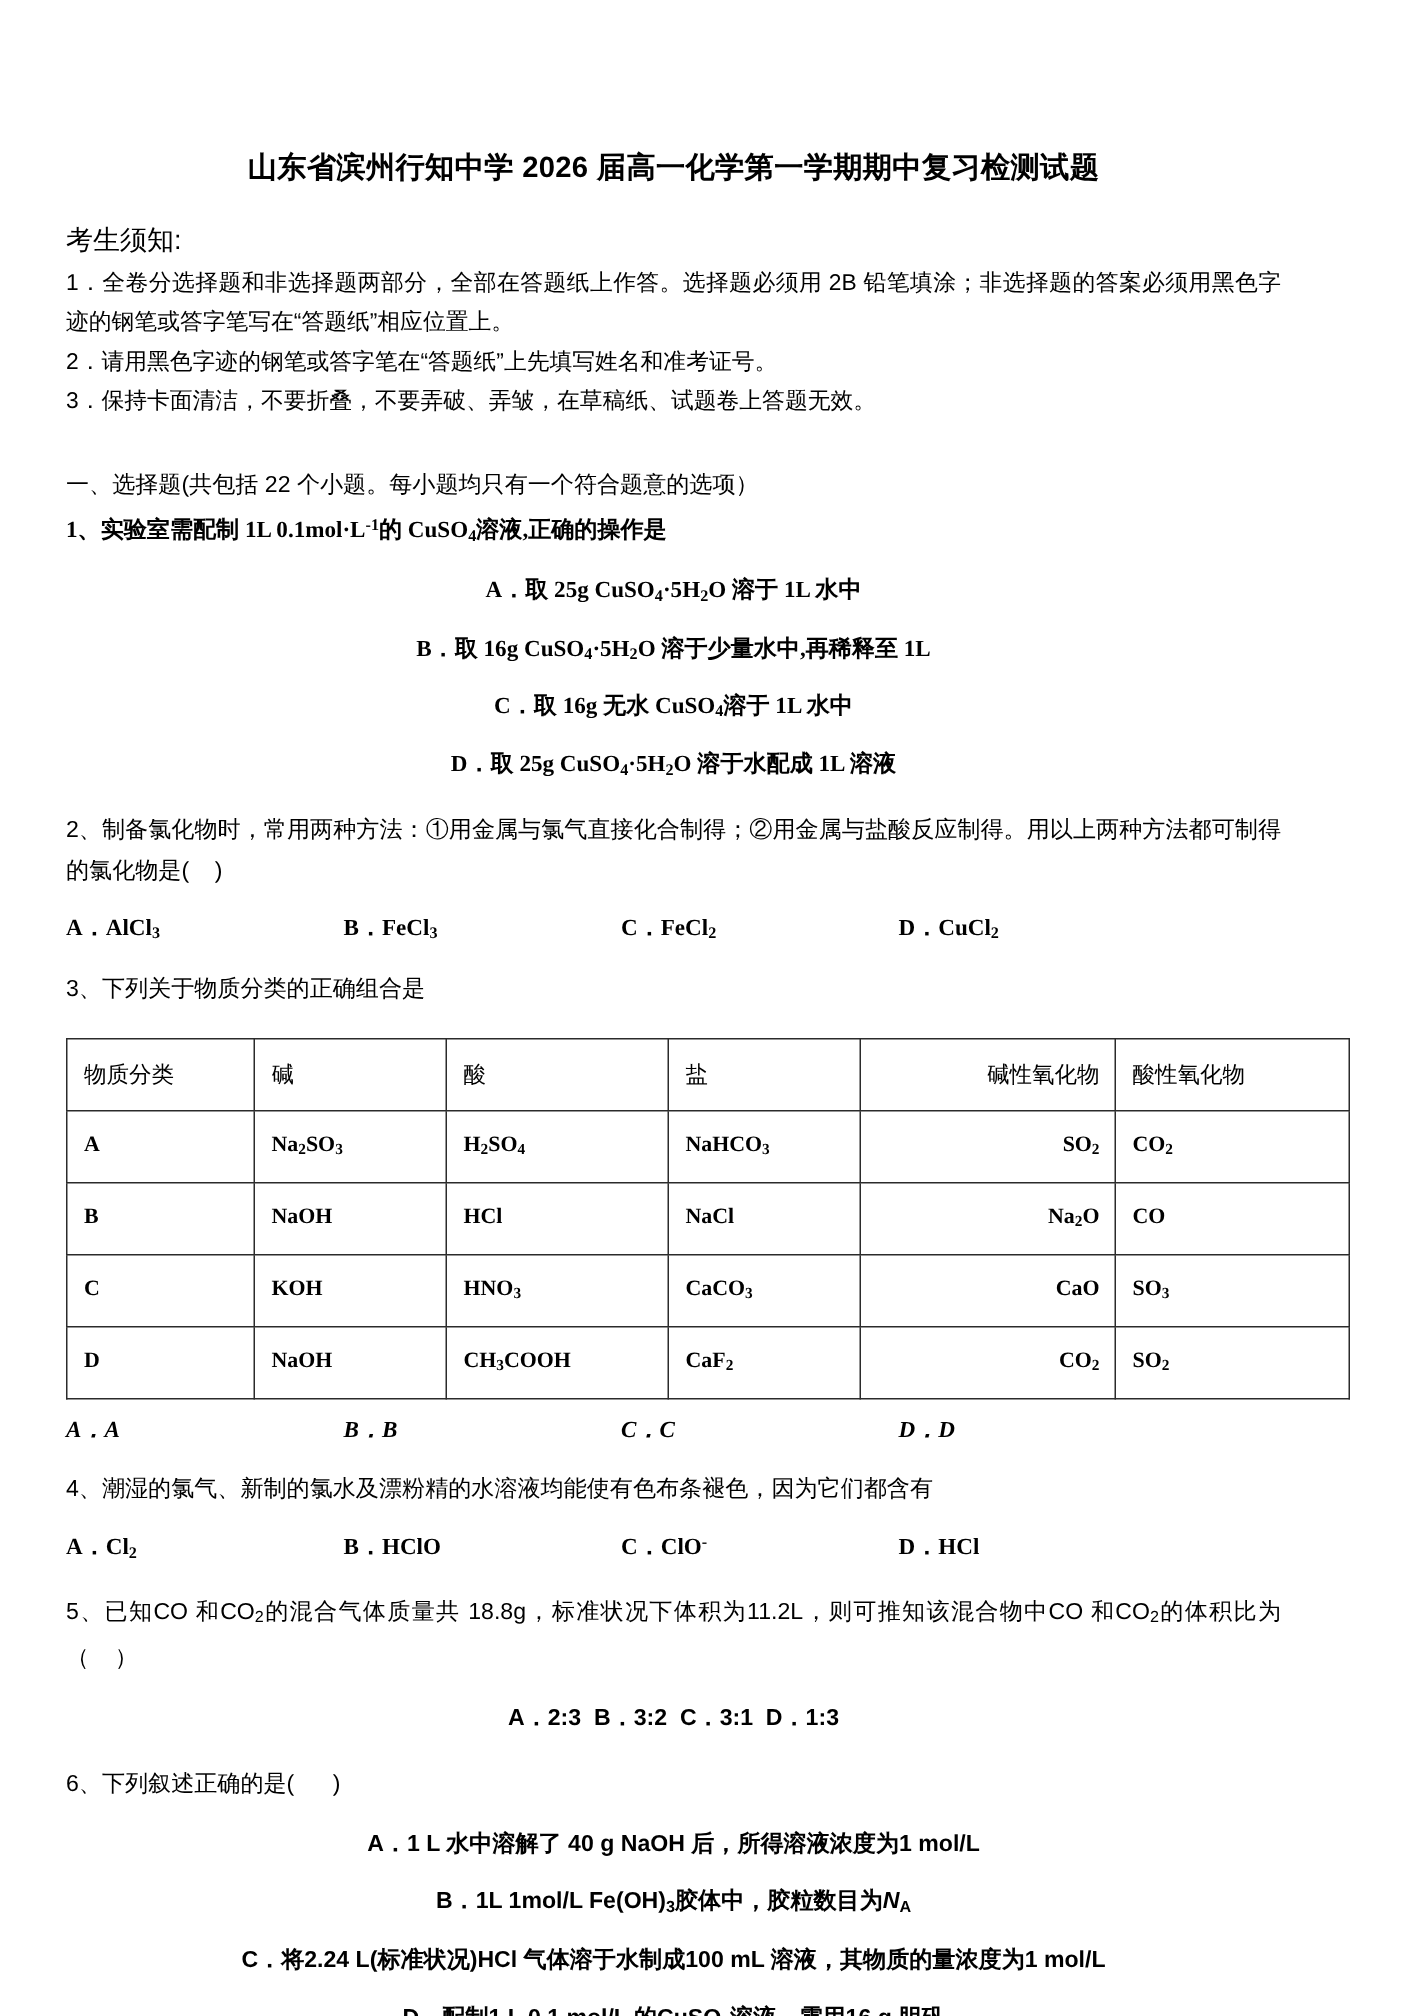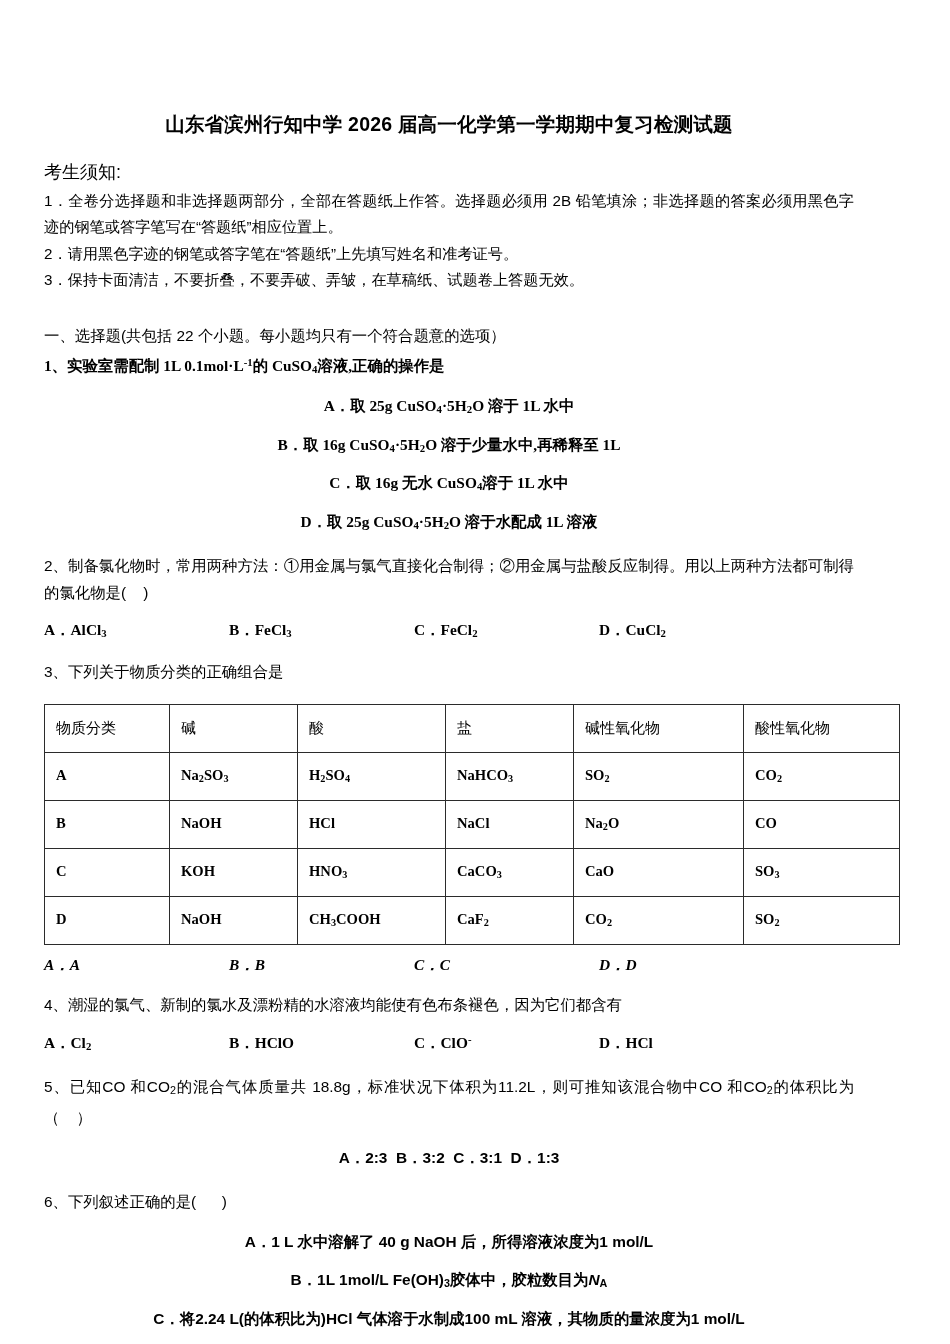--- a/index.html
+++ b/index.html
@@ -12,21 +12,21 @@
     width: 950px;
     height: 1344px;
     font-family: "Liberation Serif", "DejaVu Serif", serif;
     color: #000000;
     position: relative;
     overflow: hidden;
   }
   .page {
     width: 898px;
     height: 1344px;
-    padding: 16px 44px;
+    padding: 4px 44px;
     position: relative;
   }
 
   
   .doc-title {
     text-align: center;
     font-weight: bold;
     font-size: 19.5px;
     letter-spacing: 0.2px;
     margin: 0;
@@ -126,21 +126,21 @@
     font-family: "Liberation Sans", "DejaVu Sans", sans-serif;
     font-size: 15px;
   }
   table.cls-table tr.body td {
     font-weight: bold;
   }
   table.cls-table td.col0 { width: 125px; }
   table.cls-table td.col1 { width: 128px; }
   table.cls-table td.col2 { width: 148px; }
   table.cls-table td.col3 { width: 128px; }
-  table.cls-table td.col4 { width: 170px; }
+  table.cls-table td.col4 { width: 170px; text-align: right; }
   table.cls-table td.col5 { width: 156px; }
 </style>
 </head>
 <body>
 
 <div class="page">
 
   <h1 class="doc-title">山东省滨州行知中学 2026 届高一化学第一学期期中复习检测试题</h1>
 
   <div class="notice">
@@ -230,17 +230,17 @@
     <span class="c4">D．HCl</span>
   </div>
 
   <div class="q-stem mono-ish" style="margin-top:18px; line-height:2.0;">5、已知CO 和CO<sub>2</sub>的混合气体质量共 18.8g，标准状况下体积为11.2L，则可推知该混合物中CO 和CO<sub>2</sub>的体积比为（&nbsp;&nbsp;&nbsp;&nbsp;）</div>
   <div class="opt-line sans" style="margin-top:12px;">A．2:3&nbsp;&nbsp;B．3:2&nbsp;&nbsp;C．3:1&nbsp;&nbsp;D．1:3</div>
 
   <div class="q-stem mono-ish" style="margin-top:18px;">6、下列叙述正确的是(&nbsp;&nbsp;&nbsp;&nbsp;&nbsp;&nbsp;)</div>
   <div class="opt-block">
     <div class="opt-line sans">A．1 L 水中溶解了 40 g NaOH 后，所得溶液浓度为1 mol/L</div>
     <div class="opt-line sans">B．1L 1mol/L Fe(OH)<sub>3</sub>胶体中，胶粒数目为<span class="ital">N</span><sub>A</sub></div>
-    <div class="opt-line sans">C．将2.24 L(的体积比为)HCl 气体溶于水制成100 mL 溶液，其物质的量浓度为1 mol/L</div>
+    <div class="opt-line sans">C．将2.24 L(标准状况)HCl 气体溶于水制成100 mL 溶液，其物质的量浓度为1 mol/L</div>
     <div class="opt-line sans">D．配制1 L 0.1 mol/L 的CuSO<sub>4</sub>溶液，需用16 g 胆矾</div>
   </div>
 
 </div>
 
 </body></html>

